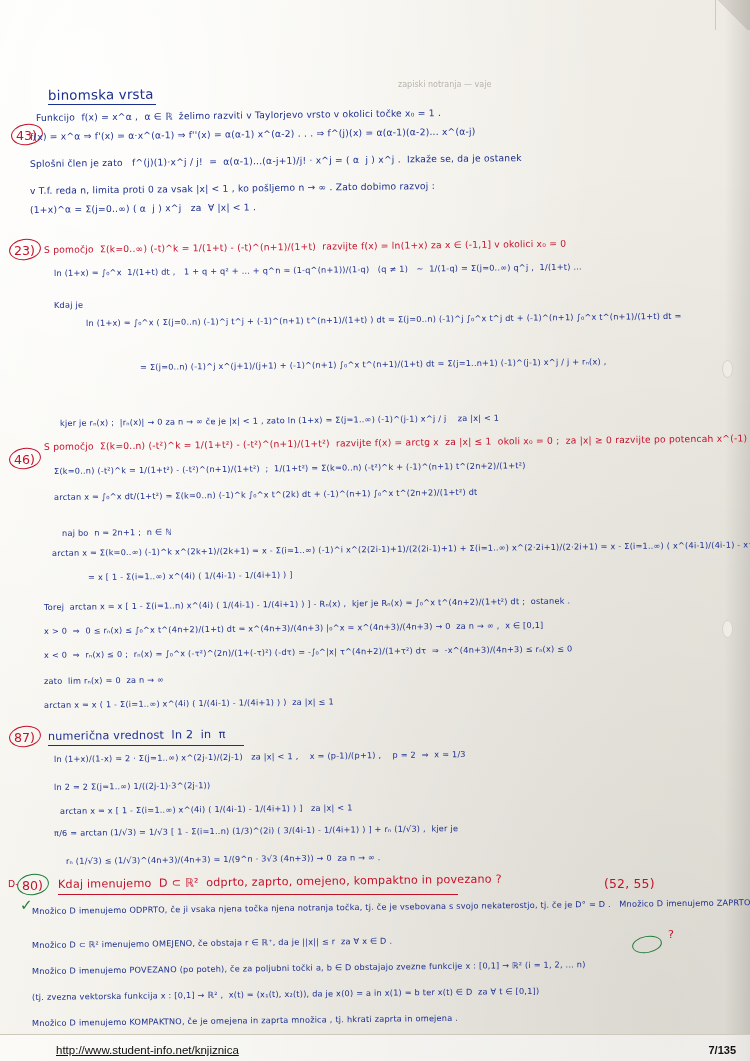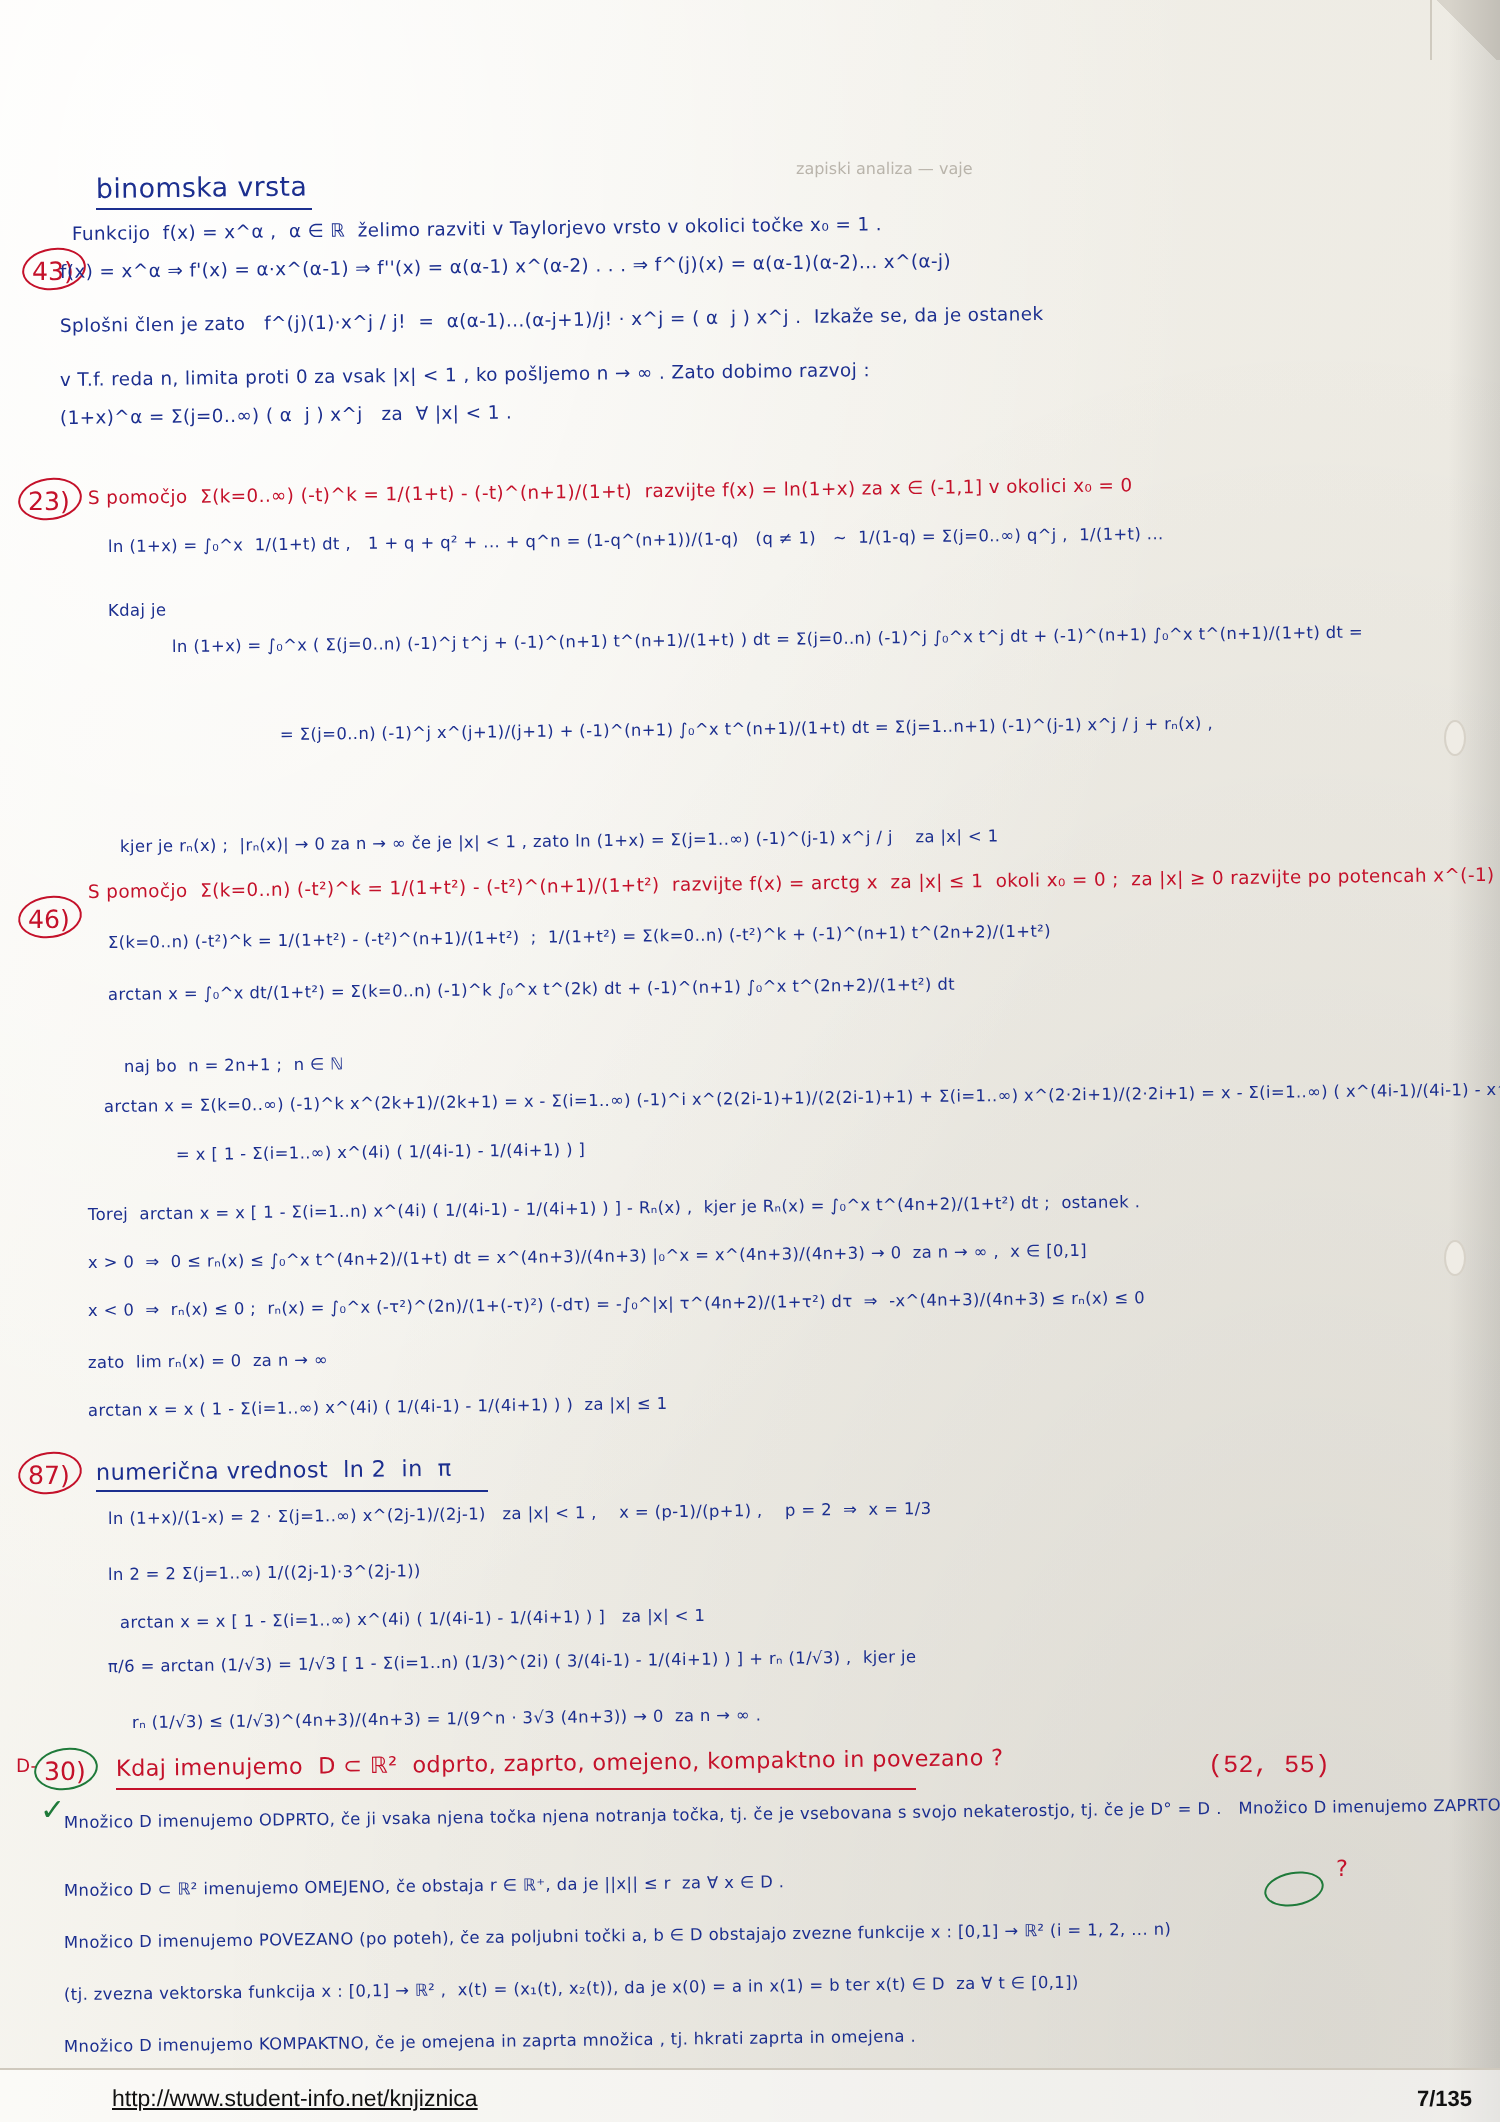--- a/index.html
+++ b/index.html
@@ -112,21 +112,21 @@
 <body>
 
 <div class="page">
   <div class="paper-shade"></div>
   <div class="corner-fold"></div>
   <div class="edge-shadow"></div>
 
   <div class="hole" style="left:722px;top:360px;"></div>
   <div class="hole" style="left:722px;top:620px;"></div>
 
-  <div class="faint" style="left:398px;top:80px;">zapiski analiza — vaje</div>
+  <div class="faint" style="left:398px;top:80px;">zapiski notranja — vaje</div>
 
   <div class="circle-num" style="left:16px;top:88px;margin-top:40px;">43)</div>
   <div class="hw blue s13 tilt1" style="left:48px;top:88px;">binomska vrsta</div>
   <div class="underline-blue" style="left:48px;top:104px;width:108px;"></div>
 
   <div class="hw blue s9 tilt1" style="left:36px;top:112px;">Funkcijo  f(x) = x^α ,  α ∈ ℝ  želimo razviti v Taylorjevo vrsto v okolici točke x₀ = 1 .</div>
   <div class="hw blue s9 tilt1" style="left:30px;top:131px;">f(x) = x^α ⇒ f'(x) = α·x^(α-1) ⇒ f''(x) = α(α-1) x^(α-2) . . . ⇒ f^(j)(x) = α(α-1)(α-2)... x^(α-j)</div>
   <div class="hw blue s9 tilt1" style="left:30px;top:158px;">Splošni člen je zato   f^(j)(1)·x^j / j!  =  α(α-1)...(α-j+1)/j! · x^j = ( α  j ) x^j .  Izkaže se, da je ostanek</div>
   <div class="hw blue s9 tilt1" style="left:30px;top:185px;">v T.f. reda n, limita proti 0 za vsak |x| &lt; 1 , ko pošljemo n → ∞ . Zato dobimo razvoj :</div>
   <div class="hw blue s9 tilt1" style="left:30px;top:204px;">(1+x)^α = Σ(j=0..∞) ( α  j ) x^j   za  ∀ |x| &lt; 1 .</div>
@@ -158,24 +158,24 @@
   <div class="hw blue s11 tilt1" style="left:48px;top:730px;">numerična vrednost  ln 2  in  π</div>
   <div class="underline-blue" style="left:48px;top:745px;width:196px;"></div>
 
   <div class="hw blue s8 tilt1" style="left:54px;top:754px;">ln (1+x)/(1-x) = 2 · Σ(j=1..∞) x^(2j-1)/(2j-1)   za |x| &lt; 1 ,    x = (p-1)/(p+1) ,    p = 2  ⇒  x = 1/3</div>
   <div class="hw blue s8 tilt1" style="left:54px;top:782px;">ln 2 = 2 Σ(j=1..∞) 1/((2j-1)·3^(2j-1))</div>
   <div class="hw blue s8 tilt1" style="left:60px;top:806px;">arctan x = x [ 1 - Σ(i=1..∞) x^(4i) ( 1/(4i-1) - 1/(4i+1) ) ]   za |x| &lt; 1</div>
   <div class="hw blue s8 tilt1" style="left:54px;top:828px;">π/6 = arctan (1/√3) = 1/√3 [ 1 - Σ(i=1..n) (1/3)^(2i) ( 3/(4i-1) - 1/(4i+1) ) ] + rₙ (1/√3) ,  kjer je</div>
   <div class="hw blue s8 tilt1" style="left:66px;top:856px;">rₙ (1/√3) ≤ (1/√3)^(4n+3)/(4n+3) = 1/(9^n · 3√3 (4n+3)) → 0  za n → ∞ .</div>
 
   <div class="hw red s9" style="left:8px;top:878px;">D-</div>
-  <div class="circle-num circle-green" style="left:22px;top:878px;">30)</div>
+  <div class="circle-num circle-green" style="left:22px;top:878px;">80)</div>
   <div class="hw red s11 tilt1" style="left:58px;top:878px;">Kdaj imenujemo  D ⊂ ℝ²  odprto, zaprto, omejeno, kompaktno in povezano ?</div>
   <div class="underline-red" style="left:58px;top:894px;width:400px;"></div>
-  <div class="hw red s12" style="left:604px;top:876px;font-family:Liberation Mono, monospace;">(52, 55)</div>
+  <div class="hw red s12" style="left:604px;top:876px;">(52, 55)</div>
   <div class="check" style="left:20px;top:896px;">✓</div>
 
   <div class="hw blue s8 tilt1" style="left:32px;top:906px;">Množico D imenujemo ODPRTO, če ji vsaka njena točka njena notranja točka, tj. če je vsebovana s svojo nekaterostjo, tj. če je D° = D .   Množico D imenujemo ZAPRTO, če je komplement ℝ² \ D odprta množica .</div>
   <div class="hw blue s8 tilt1" style="left:32px;top:940px;">Množico D ⊂ ℝ² imenujemo OMEJENO, če obstaja r ∈ ℝ⁺, da je ||x|| ≤ r  za ∀ x ∈ D .</div>
   <div class="hw blue s8 tilt1" style="left:32px;top:966px;">Množico D imenujemo POVEZANO (po poteh), če za poljubni točki a, b ∈ D obstajajo zvezne funkcije x : [0,1] → ℝ² (i = 1, 2, ... n)</div>
   <div class="hw blue s8 tilt1" style="left:32px;top:992px;">(tj. zvezna vektorska funkcija x : [0,1] → ℝ² ,  x(t) = (x₁(t), x₂(t)), da je x(0) = a in x(1) = b ter x(t) ∈ D  za ∀ t ∈ [0,1])</div>
   <div class="hw blue s8 tilt1" style="left:32px;top:1018px;">Množico D imenujemo KOMPAKTNO, če je omejena in zaprta množica , tj. hkrati zaprta in omejena .</div>
 
   <div class="green-ellipse" style="left:632px;top:936px;width:28px;height:15px;"></div>
   <div class="hw red s11" style="left:668px;top:928px;">?</div>

